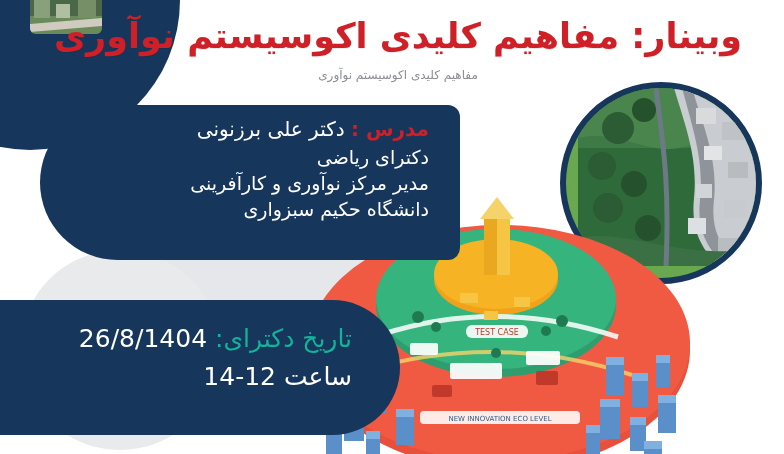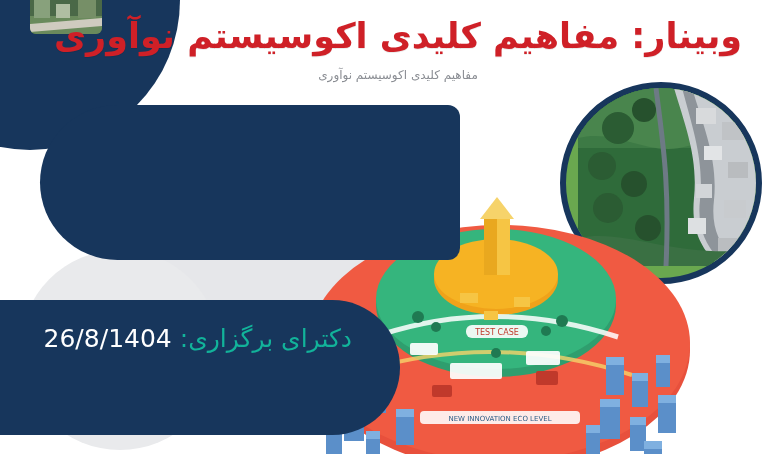--- a/index.html
+++ b/index.html
@@ -273,22 +273,35 @@
 
       <g fill="#f6c544">
         <rect x="160" y="118" width="18" height="10"></rect>
         <rect x="214" y="122" width="16" height="10"></rect>
         <rect x="184" y="136" width="14" height="9"></rect>
       </g>
     </svg>
   </div>
 
   <div class="speaker-band"></div>
+  <div class="speaker-text">
+    <div class="speaker-line1">
+      <span class="speaker-label">مدرس :</span>
+      <span>دکتر علی برزنونی</span>
+    </div>
+    <div>دکترای ریاضی</div>
+    <div>مدیر مرکز نوآوری و کارآفرینی</div>
+    <div>دانشگاه حکیم سبزواری</div>
+  </div>
 
   <div class="date-band"></div>
   <div class="date-text">
     <div>
-      <span class="date-label">دکترای برگزاری:</span>
+      <span class="date-label">تاریخ دکترای:</span>
       <span class="date-value">26/8/1404</span>
     </div>
+    <div>
+      <span class="date-value">ساعت</span>
+      <span class="date-value">12-14</span>
+    </div>
   </div>
 
 </div>
 
 </body></html>

